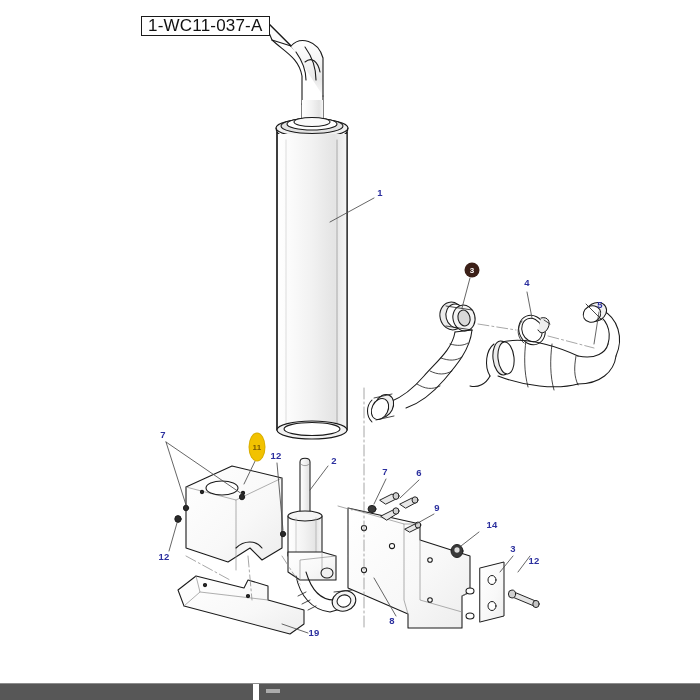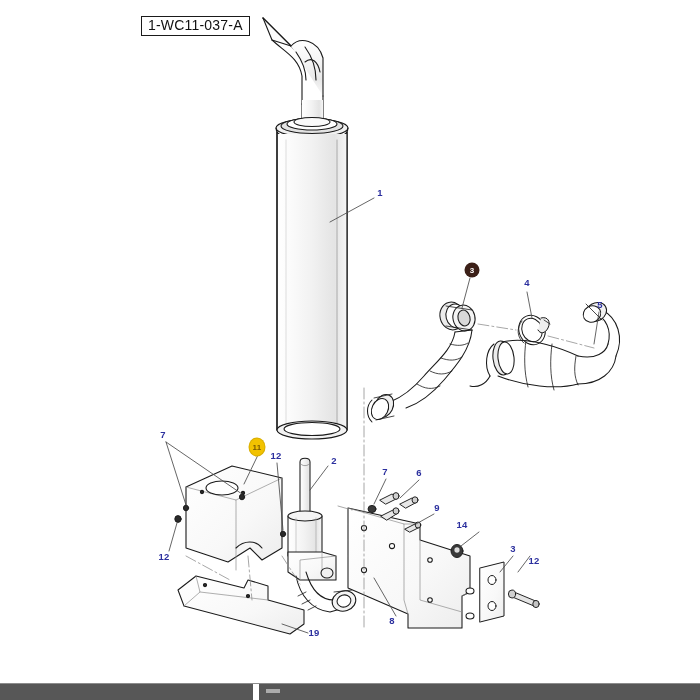--- a/index.html
+++ b/index.html
@@ -32,21 +32,21 @@
   }
 
   
   #drawing-number-plate {
     position: absolute;
     left: 141px;
     top: 16px;
     border: 1.5px solid #1a1a1a;
     background: #ffffff;
     padding: 2px 6px 3px 6px;
-    font-size: 14px;
+    font-size: 17px;
     line-height: 13px;
     color: #111111;
     letter-spacing: 0.2px;
     white-space: nowrap;
     font-family: "Liberation Sans", sans-serif;
   }
 
   
   .callout {
     position: absolute;
@@ -69,21 +69,21 @@
     align-items: center;
     justify-content: center;
     font-size: 8px;
     box-shadow: 0 0 0 1px #3c2018;
   }
   .callout.state-highlight {
     color: #7a5a00;
     background: #f2c200;
     border-radius: 50%;
     width: 15px;
-    height: 17px;
+    height: 27px;
     display: flex;
     align-items: center;
     justify-content: center;
     font-size: 8px;
     box-shadow: 0 0 0 1px #d8ae00;
   }
 
   
   #bottom-toolbar {
     position: absolute;
@@ -377,21 +377,21 @@
       <div class="callout" style="left: 600px; top: 305px;">5</div>
       <div class="callout" style="left: 419px; top: 473px;">6</div>
       <div class="callout" style="left: 385px; top: 472px;">7</div>
       <div class="callout" style="left: 392px; top: 621px;">8</div>
       <div class="callout" style="left: 437px; top: 508px;">9</div>
       <div class="callout" style="left: 163px; top: 435px;">7</div>
       <div class="callout state-highlight" style="left: 257px; top: 447px;">11</div>
       <div class="callout" style="left: 164px; top: 557px;">12</div>
       <div class="callout" style="left: 276px; top: 456px;">12</div>
       <div class="callout" style="left: 314px; top: 633px;">19</div>
-      <div class="callout" style="left: 462px; top: 525px;">14</div>
+      <div class="callout" style="left: 492px; top: 525px;">14</div>
       <div class="callout" style="left: 534px; top: 561px;">12</div>
       <div class="callout" style="left: 513px; top: 549px;">3</div>
     </div>
 
 </div>
 
 <div id="bottom-toolbar">
   <div id="toolbar-notch"></div>
   <div id="toolbar-notch-secondary"></div>
 </div>

